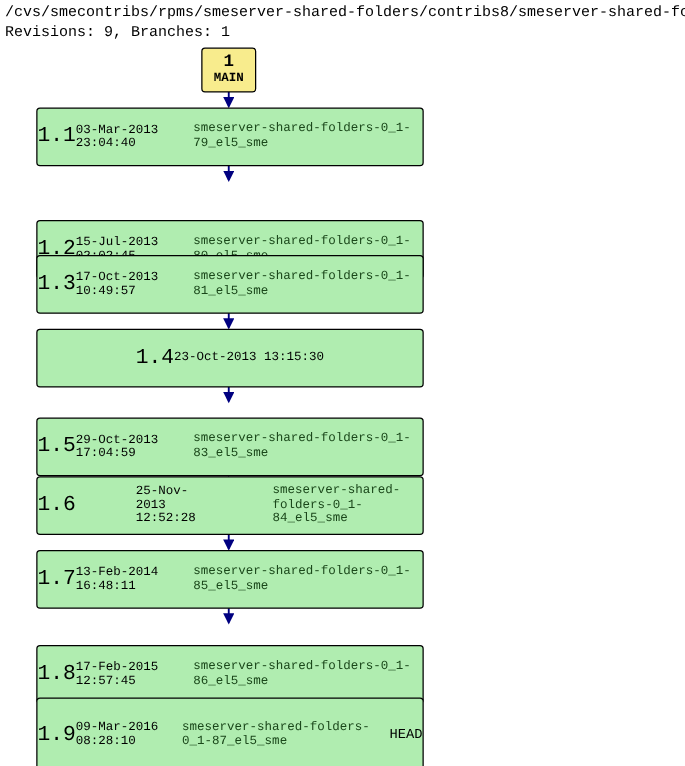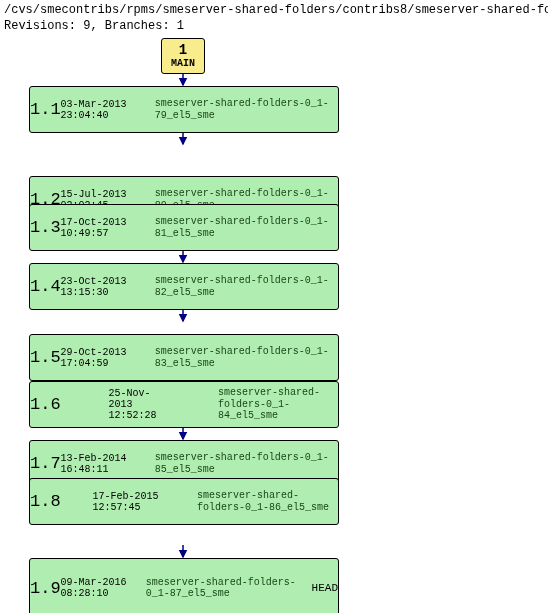--- a/index.html
+++ b/index.html
@@ -107,21 +107,21 @@
   }
 
   
   .n1 { top: 50px; }
   .n2 { top: 109px; margin-top: 31px; }
   .n3 { top: 168px; }
   .n4 { top: 227px; }
   .n5 { top: 286px; margin-top: 12px; }
   .n6 { top: 345px; gap: 48px; }
   .n7 { top: 404px; }
-  .n8 { top: 442px; gap: 32px; }
+  .n8 { top: 480px; }
   .n9 { top: 522px; height: 50px;}
 
   svg.links {
     position: absolute;
     left: 0;
     top: 0;
     width: 400px;
     height: 580px;
     pointer-events: none;
   }
@@ -173,21 +173,20 @@
       <span class="tag">smeserver-shared-folders-0_1-80_el5_sme</span>
     </div>
     <div class="node n3">
       <span class="ver">1.3</span>
       <span class="date">17-Oct-2013 10:49:57</span>
       <span class="tag">smeserver-shared-folders-0_1-81_el5_sme</span>
     </div>
     <div class="node n4">
       <span class="ver">1.4</span>
       <span class="date">23-Oct-2013 13:15:30</span>
-      <span class="tag">smeserver-shared-folders-0_1-82_el5_sme</span>
     </div>
     <div class="node n5">
       <span class="ver">1.5</span>
       <span class="date">29-Oct-2013 17:04:59</span>
       <span class="tag">smeserver-shared-folders-0_1-83_el5_sme</span>
     </div>
     <div class="node n6">
       <span class="ver">1.6</span>
       <span class="date">25-Nov-2013 12:52:28</span>
       <span class="tag">smeserver-shared-folders-0_1-84_el5_sme</span>

